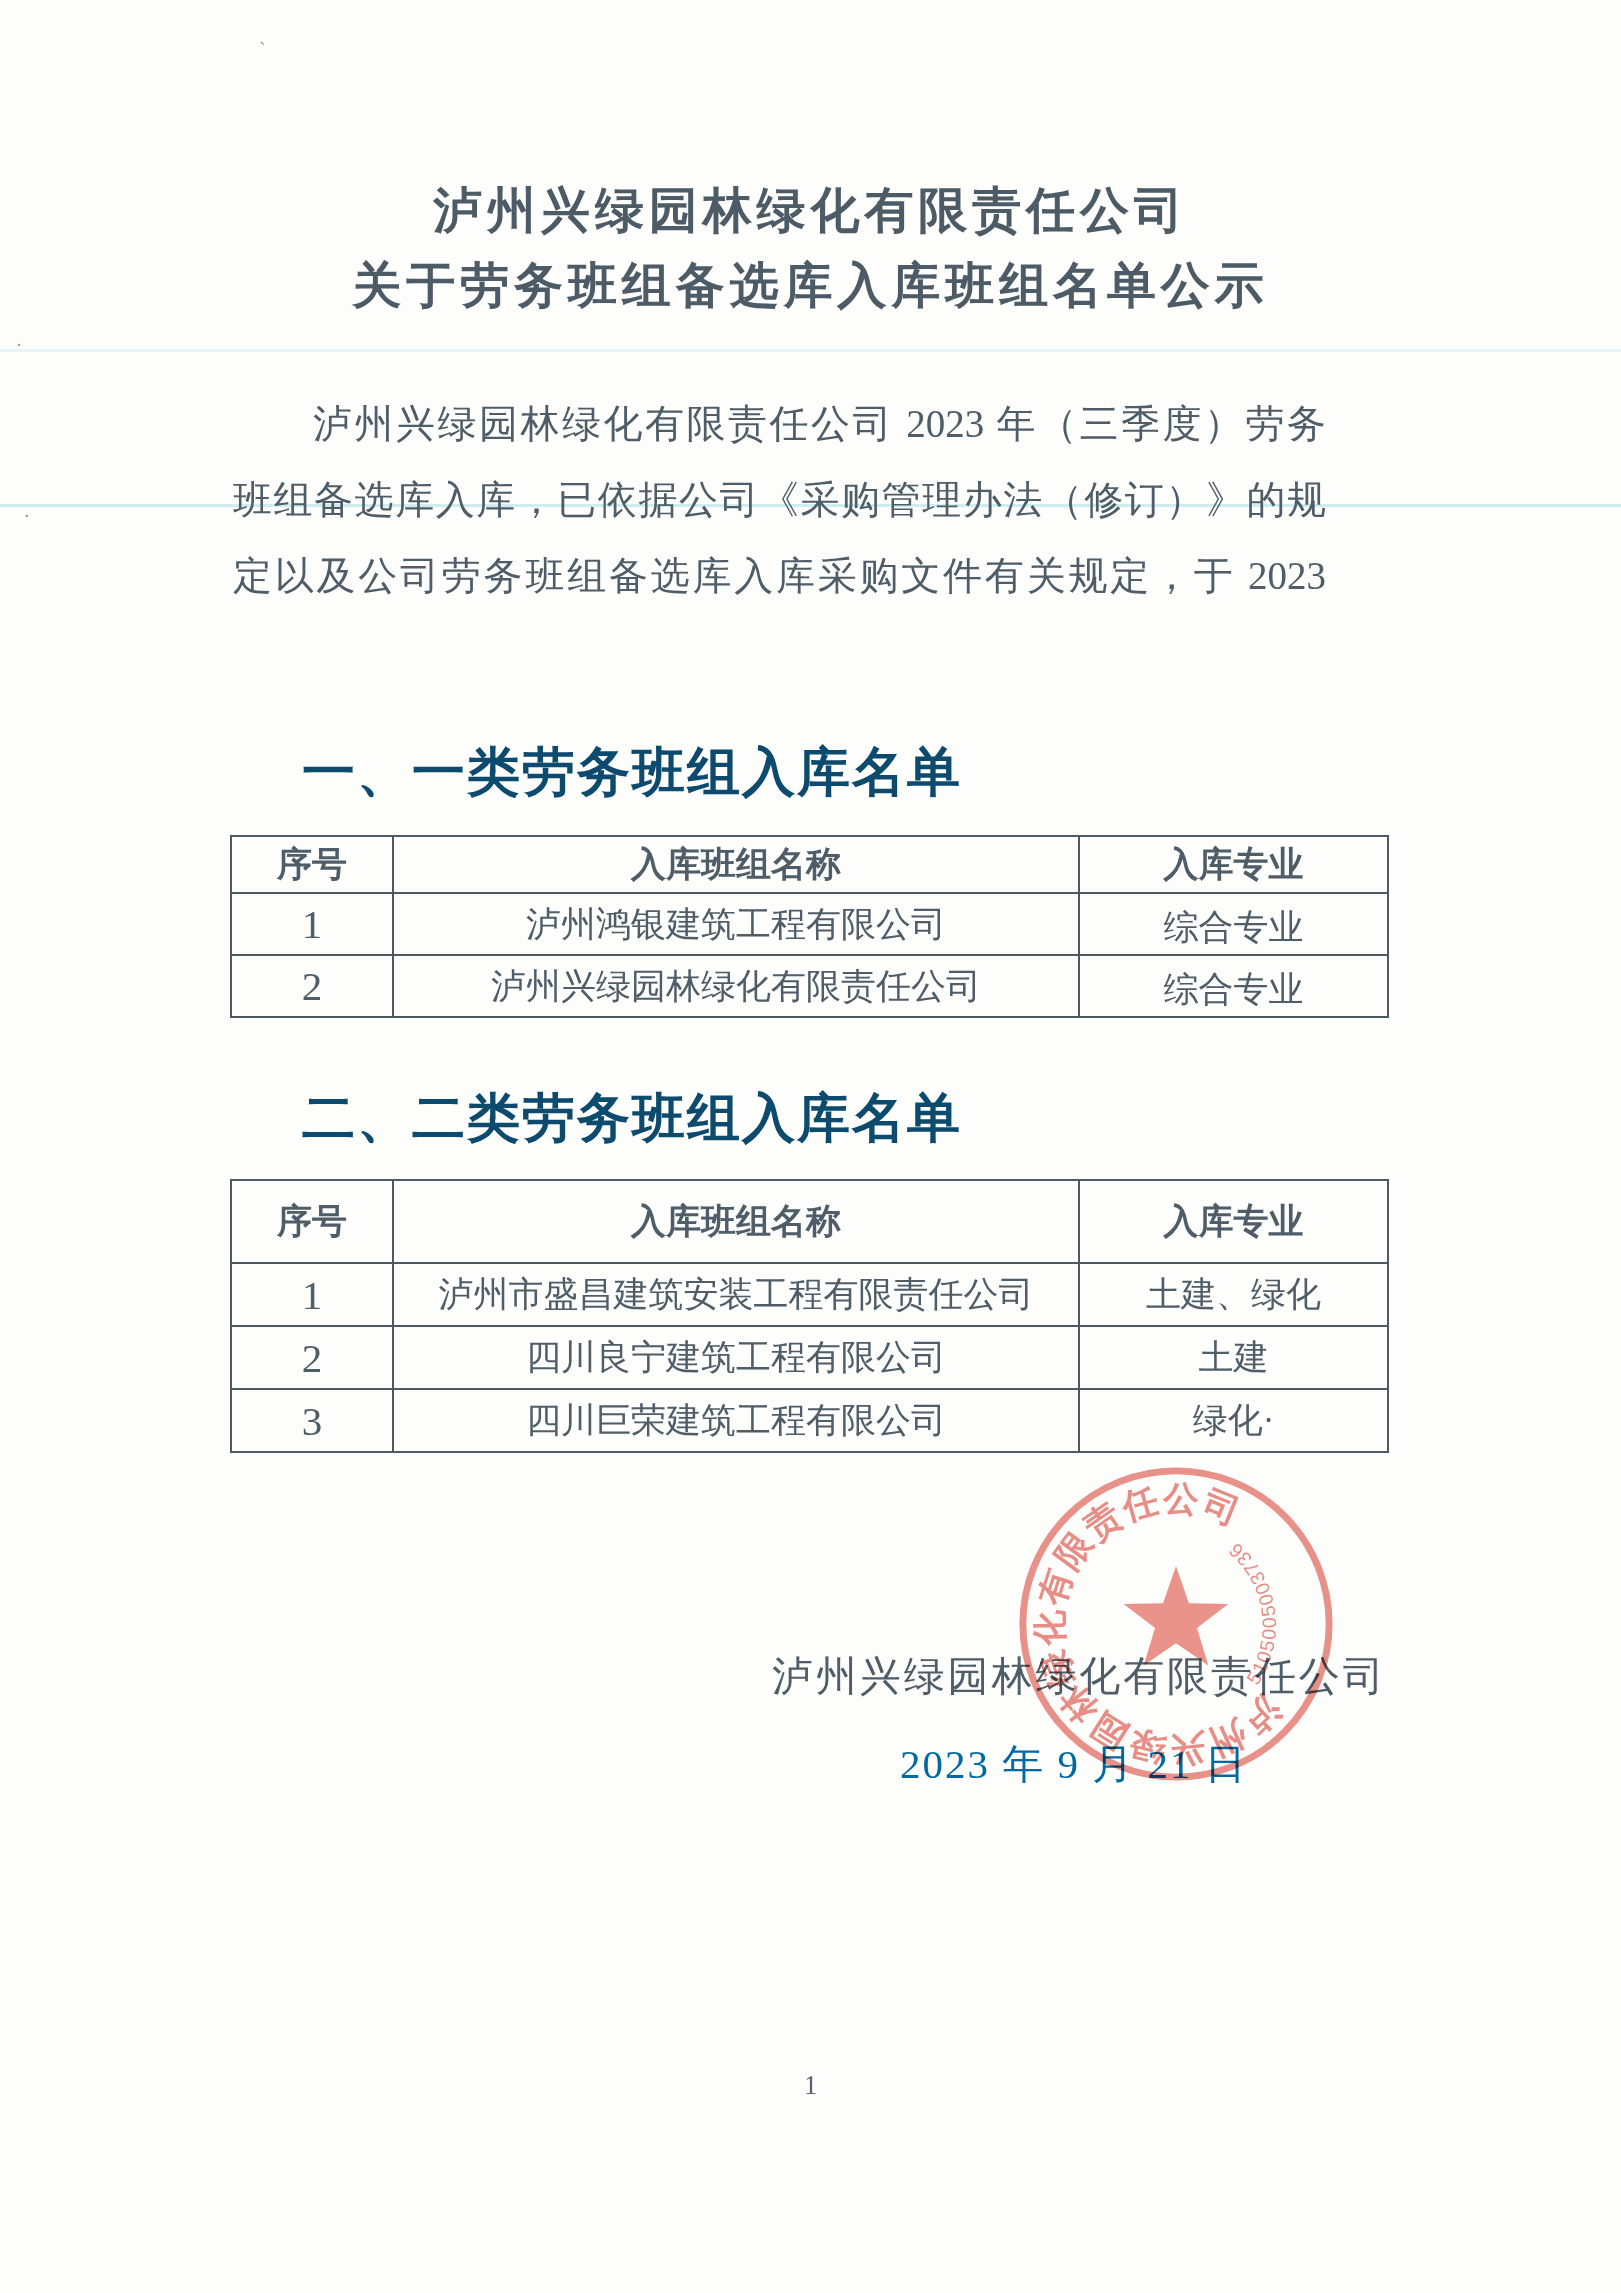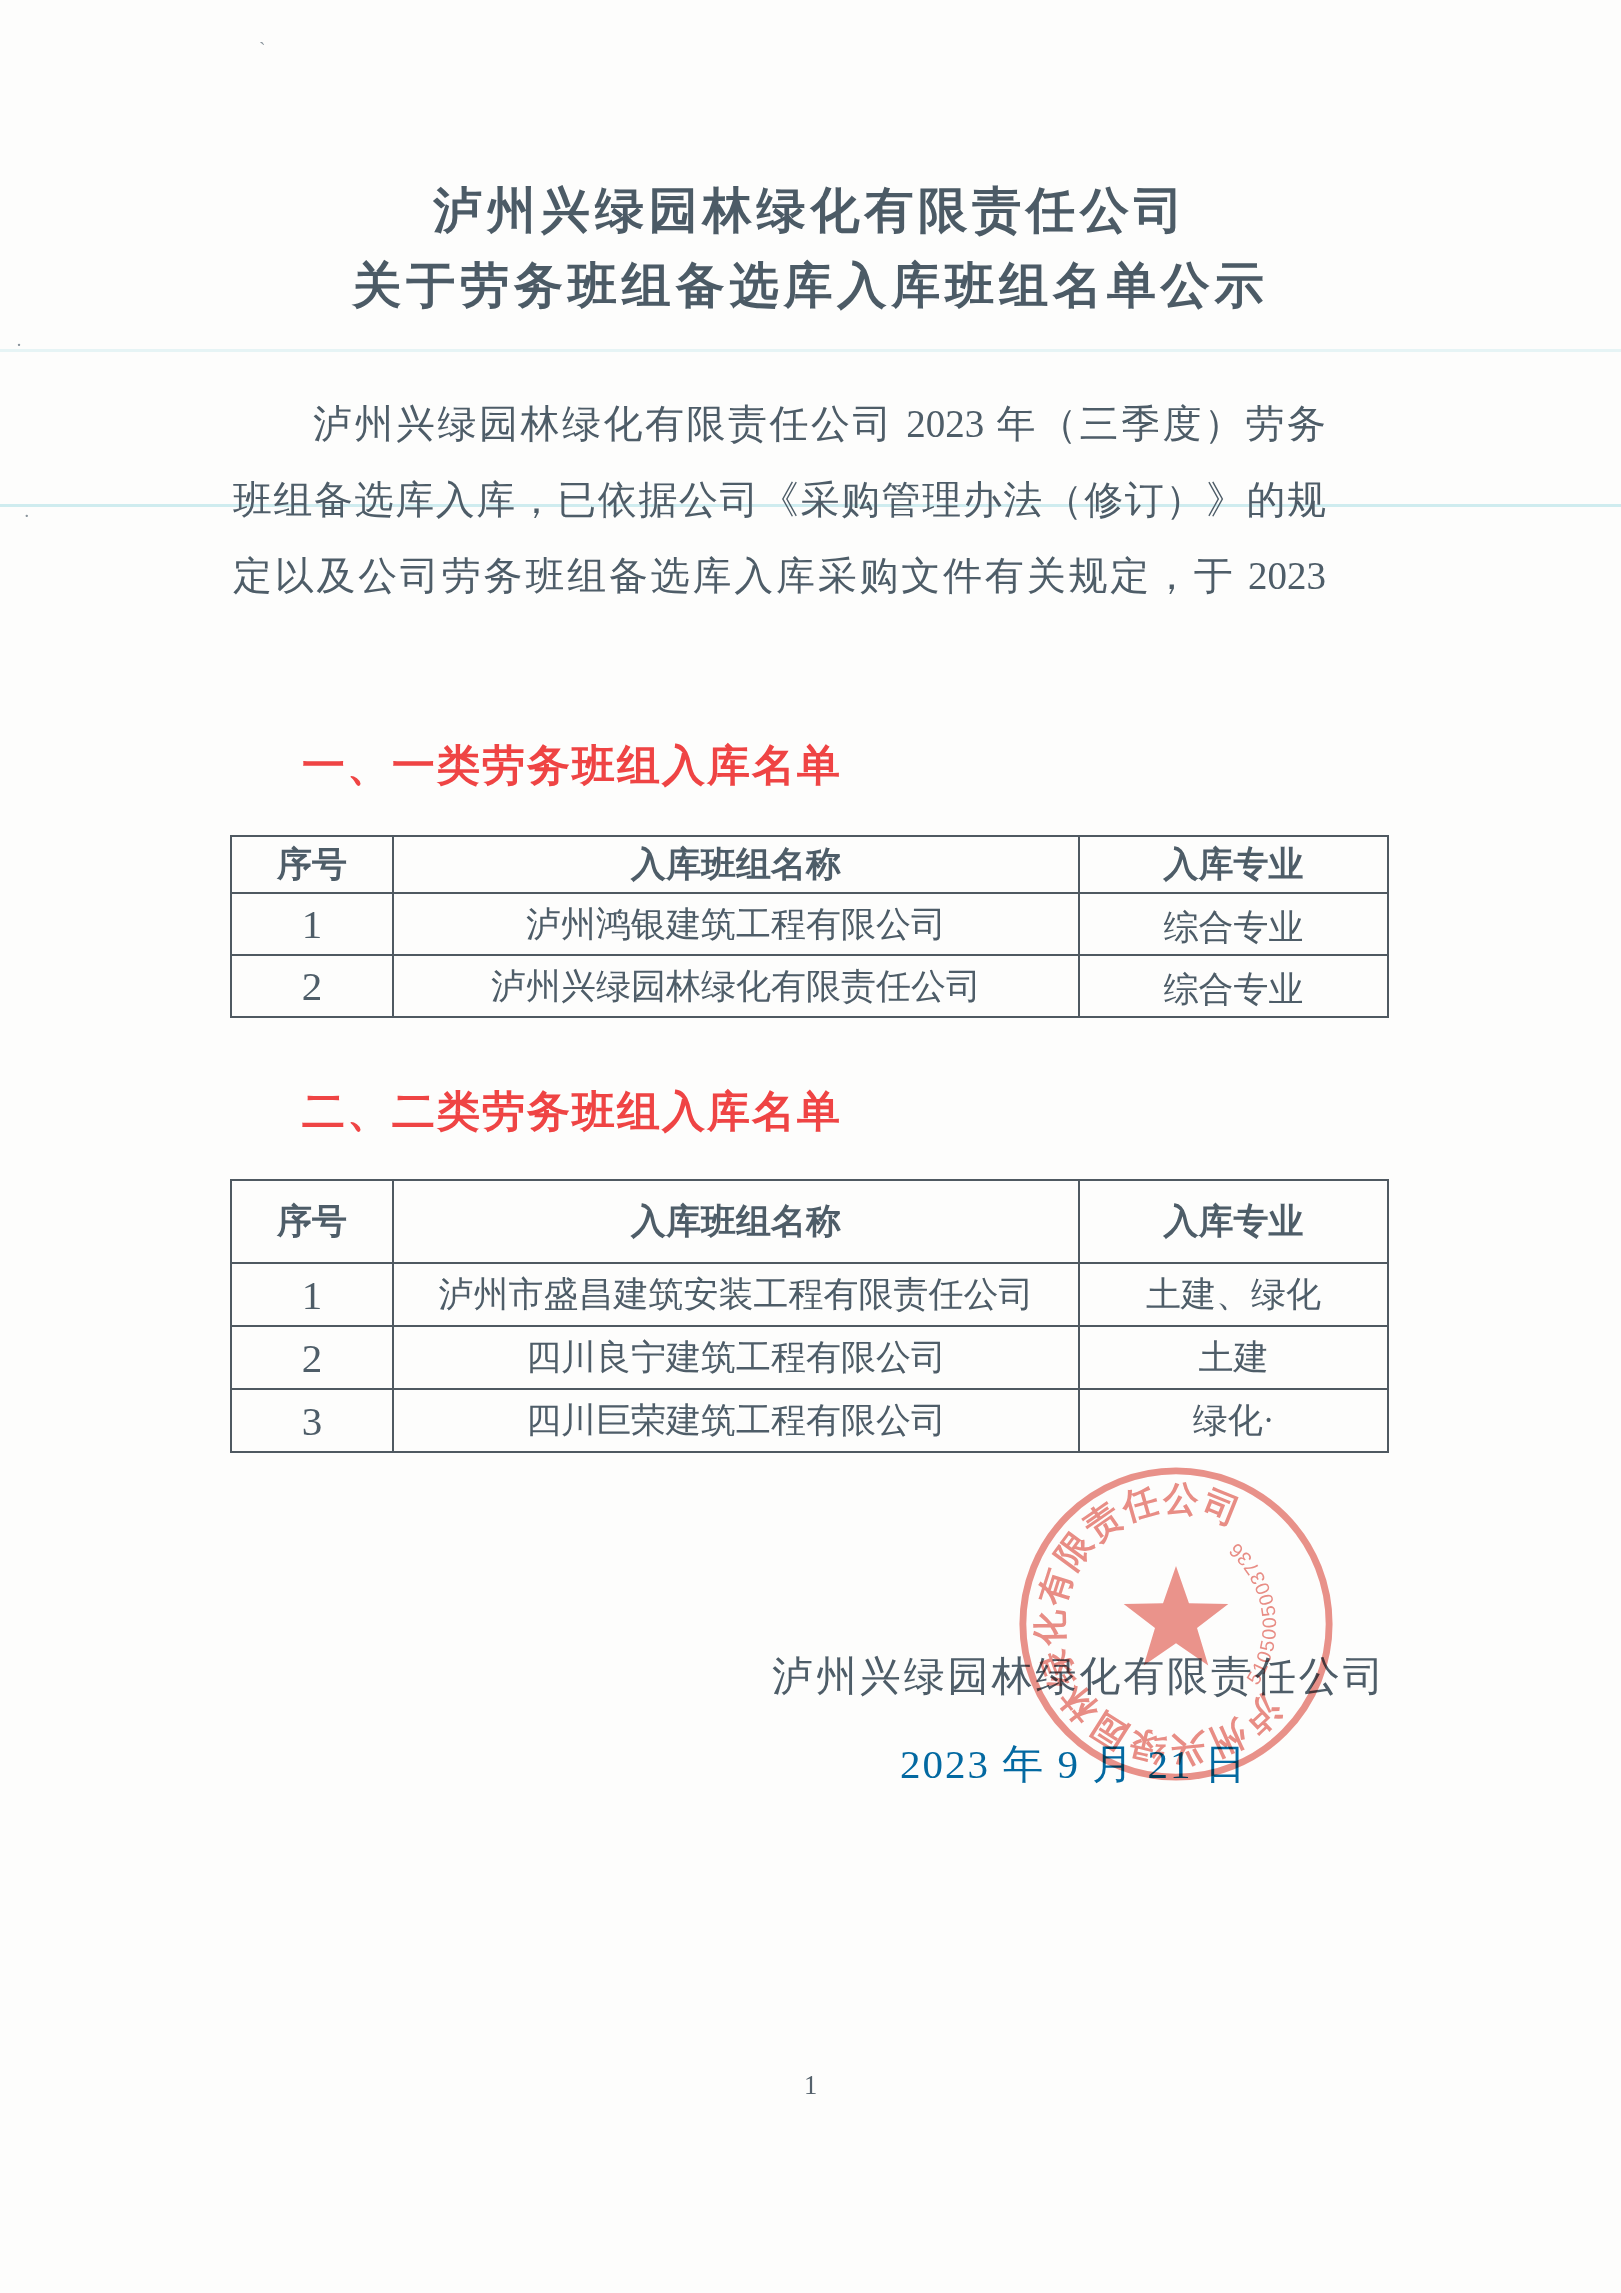--- a/index.html
+++ b/index.html
@@ -30,21 +30,21 @@
     position:absolute;left:233px;top:386px;width:1093px;
     font-size:39px;line-height:76px;color:#4e5d68;
   }
   .para .ln{white-space:nowrap;}
   .para .ln.fill{white-space:normal;text-align:justify;text-align-last:justify;}
   .para .indent{text-indent:80px;}
   
   .sec-h{
     position:absolute;left:302px;
     font-family:"Liberation Sans","DejaVu Sans",sans-serif;
-    font-weight:bold;font-size:43px;color:#ef4444;letter-spacing:2px;
+    font-weight:bold;font-size:53px;color:#0c4a6e;letter-spacing:2px;
     white-space:nowrap;
   }
   
   table.doc{
     position:absolute;left:230px;width:1157px;
     border-collapse:collapse;table-layout:fixed;
     font-size:35px;color:#4e5d68;
   }
   table.doc col.c1{width:162px;}
   table.doc col.c2{width:686px;}

